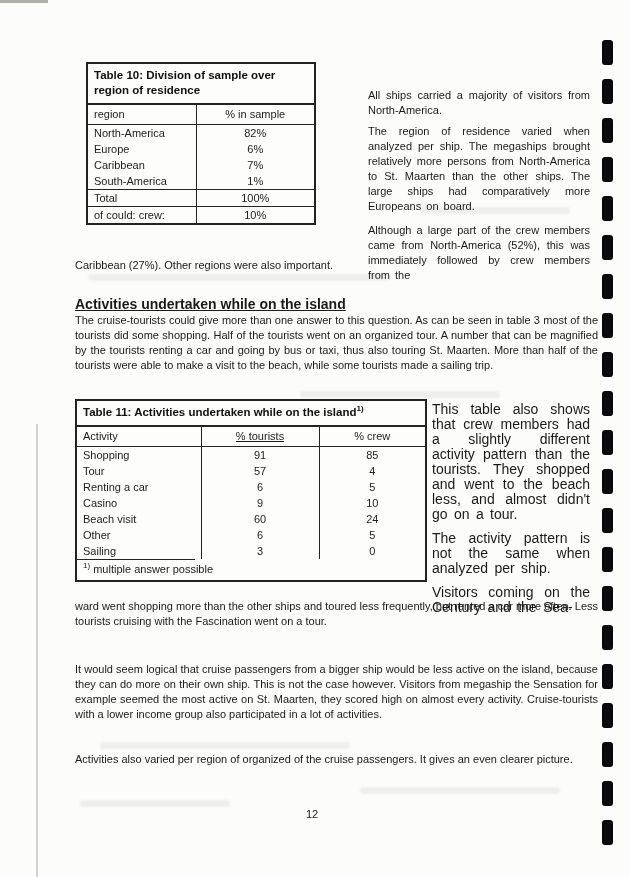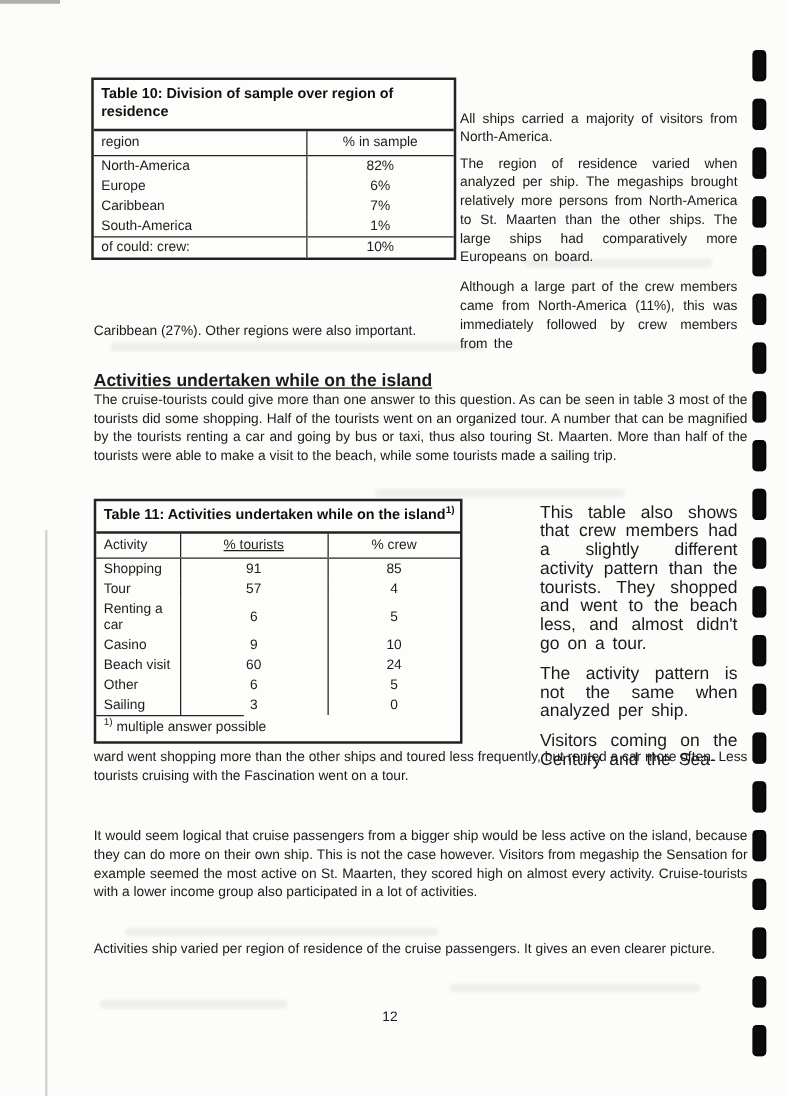--- a/index.html
+++ b/index.html
@@ -36,24 +36,24 @@
   }
   .tbl11 .tbl-title { white-space:nowrap; }
   .tbl table { border-collapse:collapse; table-layout:fixed; width:100%; font-size:11px; color:#1c1c1c; }
   .tbl th { font-weight:normal; text-align:center; padding:3px 6px; border-bottom:1.5px solid #232323; line-height:13px; }
   .tbl th.c1 { text-align:left; }
   .tbl td { padding:2px 6px 1px; line-height:13px; }
   .tbl td.num { text-align:center; }
   .tbl .vline { border-left:1.5px solid #232323; }
   .tbl tr.rule td { border-top:1.5px solid #232323; }
 
-  .tbl10 { left:73px; top:62px; width:292px; }
+  .tbl10 { left:86px; top:62px; width:230px; }
   .tbl10 th.c2 { width:118px; }
 
-  .tbl11 { left:75px; top:399px; width:295px; }
+  .tbl11 { left:75px; top:399px; width:352px; }
   .tbl11 th.c2 { width:118px;text-decoration:underline; }
   .tbl11 th.c3 { width:106px; }
 
   sup { font-size:8px; vertical-align:super; line-height:0; }
 
   .footnote { font-size:11px; padding:0 6px 4px; line-height:14px; }
   .fn-line  { width:118px; border-top:1.5px solid #232323; margin:0 0 2px -6px; }
 
   
   .rc1 {
@@ -115,31 +115,35 @@
         </tr>
         <tr>
           <td class="c1">Caribbean</td>
           <td class="c2 vline num">7%</td>
         </tr>
         <tr>
           <td class="c1">South-America</td>
           <td class="c2 vline num">1%</td>
         </tr>
         <tr class="rule">
+          <td class="c1">Total</td>
+          <td class="c2 vline num">100%</td>
+        </tr>
+        <tr class="rule">
           <td class="c1">of could: crew:</td>
           <td class="c2 vline num">10%</td>
         </tr>
       </tbody>
     </table>
   </div>
 
   <div class="rc1">
     <p>All ships carried a majority of visitors from North-America.</p>
     <p>The region of residence varied when analyzed per ship. The megaships brought relatively more persons from North-America to St. Maarten than the other ships. The large ships had comparatively more Europeans on board.</p>
-    <p class="gap">Although a large part of the crew members came from North-America (11%), this was immediately followed by crew members from the</p>
+    <p class="gap">Although a large part of the crew members came from North-America (52%), this was immediately followed by crew members from the</p>
   </div>
 
   <div class="caribbean">Caribbean (27%). Other regions were also important.</div>
 
   <div class="heading">Activities undertaken while on the island</div>
 
   <div class="intro">The cruise-tourists could give more than one answer to this question. As can be seen in table 3 most of the tourists did some shopping. Half of the tourists went on an organized tour. A number that can be magnified by the tourists renting a car and going by bus or taxi, thus also touring St. Maarten. More than half of the tourists were able to make a visit to the beach, while some tourists made a sailing trip.</div>
 
   <div class="tbl tbl11">
     <div class="tbl-title">
@@ -198,21 +202,21 @@
   </div>
 
   <div class="rc2">
     <p>This table also shows that crew members had a slightly different activity pattern than the tourists. They shopped and went to the beach less, and almost didn't go on a tour.</p>
     <p>The activity pattern is not the same when analyzed per ship.</p>
     <p>Visitors coming on the Century and the Sea-</p>
   </div>
 
   <div class="cont">ward went shopping more than the other ships and toured less frequently, but rented a car more often. Less tourists cruising with the Fascination went on a tour.</div>
   <div class="logic">It would seem logical that cruise passengers from a bigger ship would be less active on the island, because they can do more on their own ship. This is not the case however. Visitors from megaship the Sensation for example seemed the most active on St. Maarten, they scored high on almost every activity. Cruise-tourists with a lower income group also participated in a lot of activities.</div>
-  <div class="regions">Activities ship varied per region of residence of the cruise passengers. It gives an even clearer picture.</div>
+  <div class="regions">Activities also varied per region of organized of the cruise passengers. It gives an even clearer picture.</div>
 
   <div class="pageno">12</div>
 
   <div class="binding" id="binding-strip">
       <div class="binding-hole"></div>
       <div class="binding-hole"></div>
       <div class="binding-hole"></div>
       <div class="binding-hole"></div>
       <div class="binding-hole"></div>
       <div class="binding-hole"></div>

